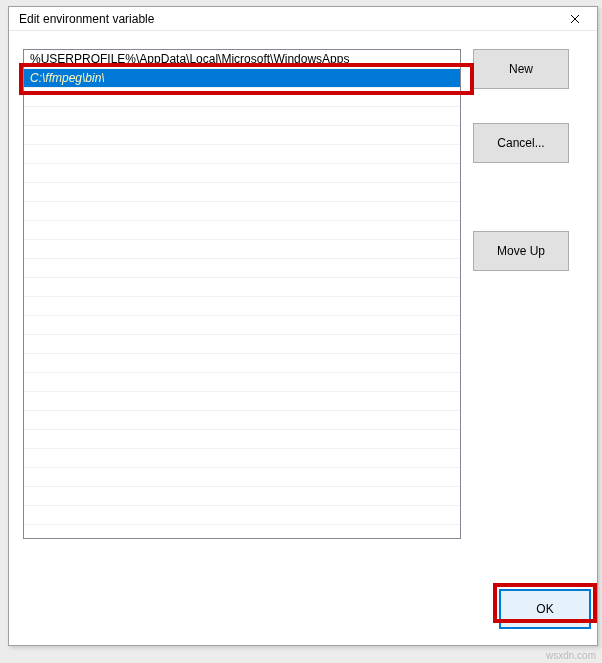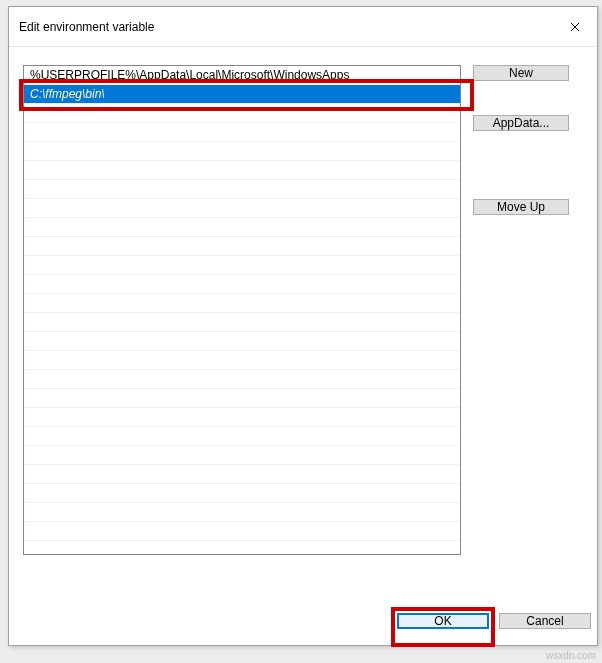--- a/index.html
+++ b/index.html
@@ -21,21 +21,21 @@
       top: 6px;
       width: 590px;
       height: 640px;
       background: #ffffff;
       border: 1px solid #a0a0a0;
       box-shadow: 2px 2px 4px rgba(0,0,0,0.15);
       display: flex;
       flex-direction: column;
     }
     .titlebar {
-      height: 40px;
+      height: 24px;
       display: flex;
       align-items: center;
       padding: 0 0 0 10px;
       background: #ffffff;
       border-bottom: 1px solid #e8e8e8;
     }
     .titlebar-text {
       flex: 1;
       color: #000;
     }
@@ -84,21 +84,21 @@
       border: 4px solid #cc0000;
       pointer-events: none;
     }
     .btncol {
       width: 96px;
       display: flex;
       flex-direction: column;
       gap: 6px;
     }
     .btn {
-      height: 16px;
+      height: 40px;
       background: #e1e1e1;
       border: 1px solid #adadad;
       display: flex;
       align-items: center;
       justify-content: center;
       color: #000;
       text-align: center;
     }
     .btn.focus {
       background: #e5f1fb;
@@ -165,33 +165,32 @@
           <div class="row"></div>
           <div class="row"></div>
         </div>
       <div class="highlight-box" id="hl-list" style="left: -4px; top: 14px; width: 455px; height: 32px;"></div>
     </div>
 
     <div class="btncol">
       <div class="btn">New</div>
       <div style="height:8px"></div>
       <div style="height:8px"></div>
-      <div class="btn">AppData...</div>
+      <div class="btn">Cancel...</div>
       <div style="height:8px"></div>
       <div class="gap-large"></div>
       <div class="btn">Move Up</div>
       <div style="height:8px"></div>
       <div class="gap-large"></div>
     </div>
 
   </div>
 
   <div class="footer">
     <div class="ok-wrap">
       <div class="btn focus">OK</div>
       <div class="highlight-box" id="hl-ok" style="left: -6px; top: -6px; width: 104px; height: 40px;"></div>
     </div>
-    <div class="btn" style="width:92px">Cancel</div>
   </div>
 
 </div>
 
 <span class="watermark">wsxdn.com</span>
 
 </body></html>

